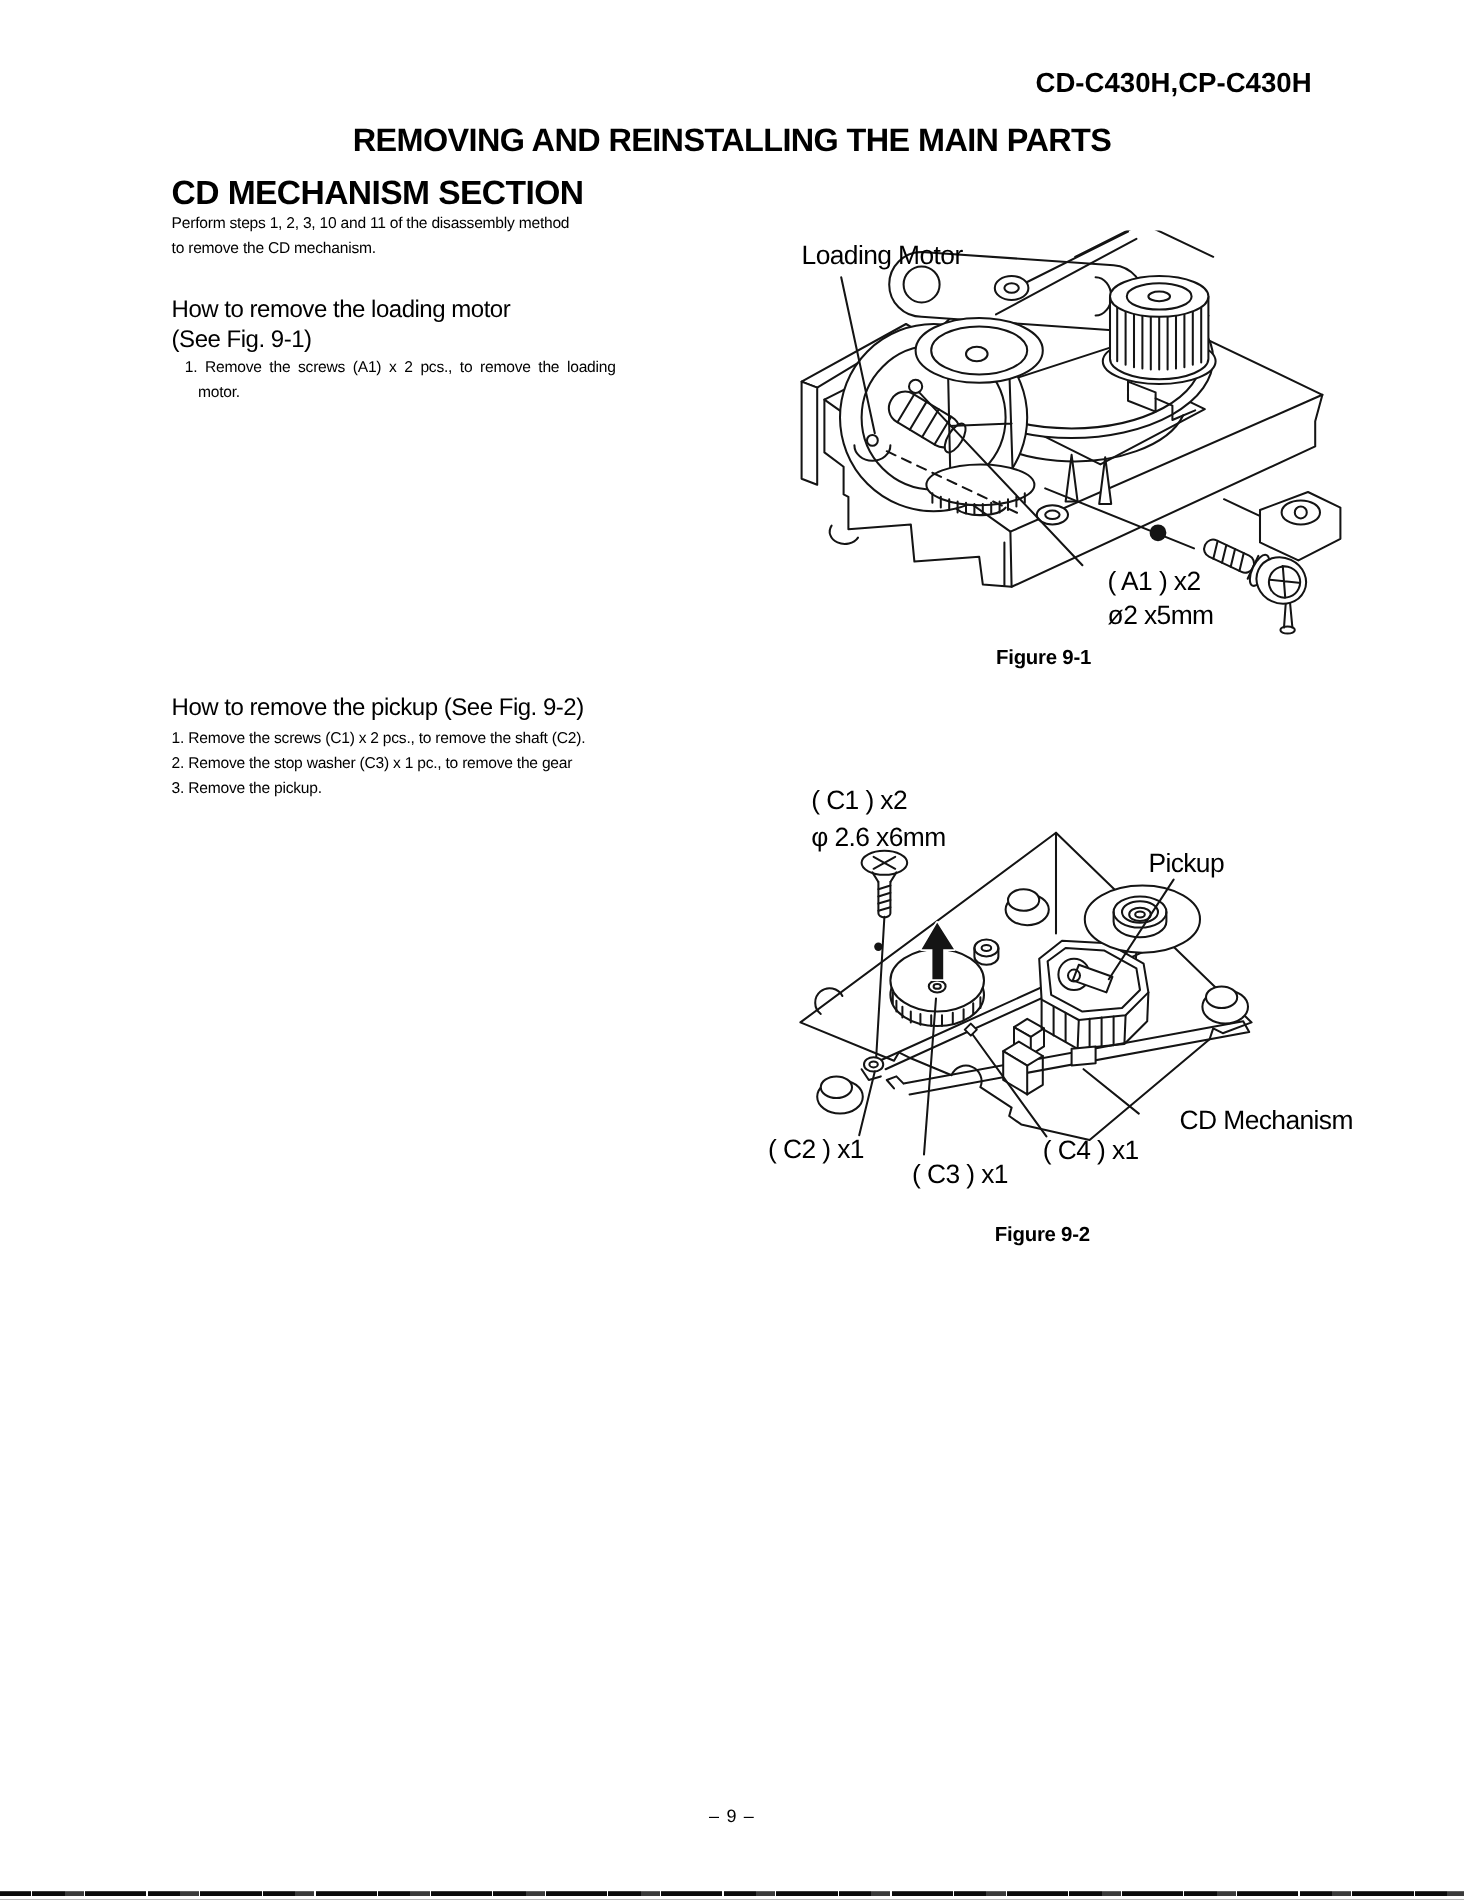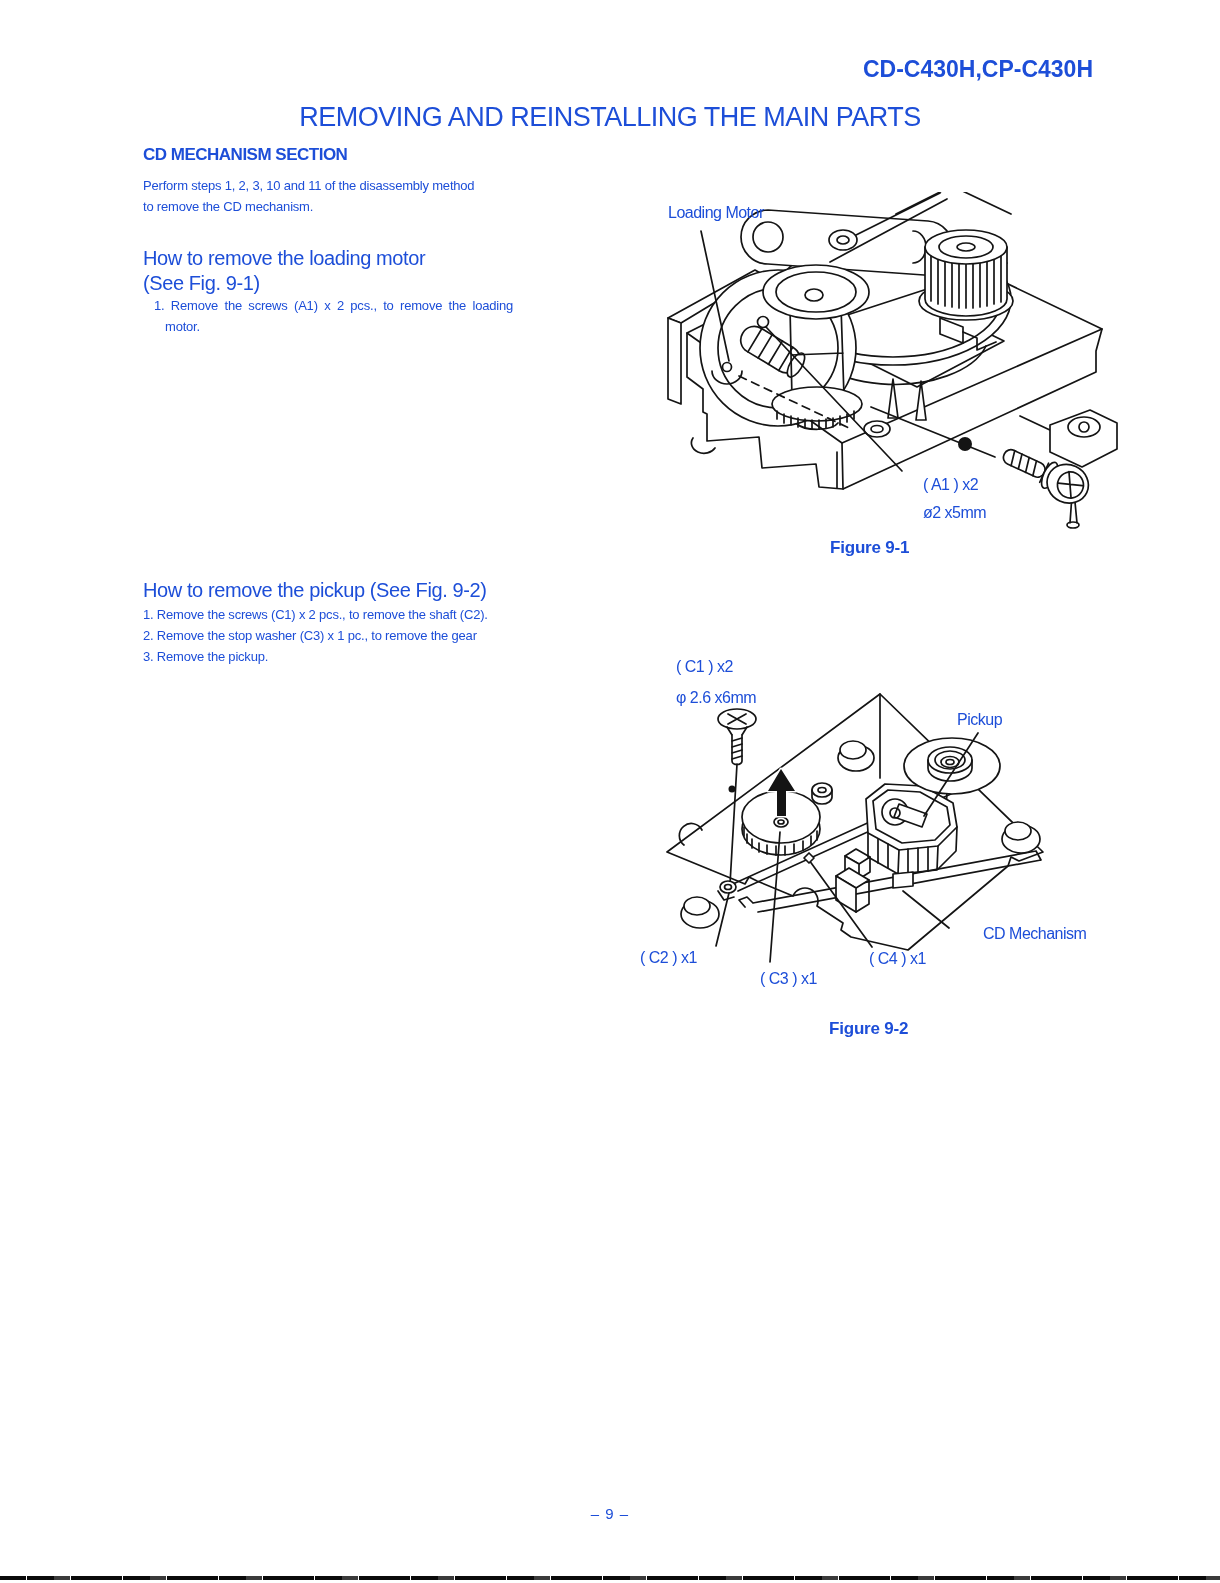--- a/index.html
+++ b/index.html
@@ -1,53 +1,53 @@
 <!DOCTYPE html>
 <html><head>
 <meta charset="utf-8">
 <style>
   html,body{margin:0;padding:0;background:#888;}
   .page{
     position:relative;
     width:1220px;height:1583px;
     background:#ffffff;
     font-family:"Liberation Sans", sans-serif;
-    color:#1d4ed8;
+    color:#000000;
     overflow:hidden;
   }
   .abs{position:absolute;}
   .model{
     top:56px;right:127px;
     font-size:23px;font-weight:bold;letter-spacing:0px;
   }
   .title{
     top:102px;left:0;width:1220px;text-align:center;
-    font-size:27px;font-weight:normal;letter-spacing:-0.5px;
+    font-size:27px;font-weight:bold;letter-spacing:-0.5px;
   }
   .sec-head{
     top:145px;left:143px;
-    font-size:17px;font-weight:bold;letter-spacing:-0.5px;
+    font-size:28px;font-weight:bold;letter-spacing:-0.5px;
   }
   .body-txt{
     font-size:13px;line-height:21px;letter-spacing:-0.2px;
     white-space:nowrap;
   }
   .intro{top:175px;left:143px;}
   .sub-head{
     font-size:20px;font-weight:normal;line-height:25px;letter-spacing:-0.4px;
     white-space:nowrap;
   }
   .sub1{top:246px;left:143px;}
   .step1{top:295px;left:143px;}
   .step-wide{word-spacing:3px;margin-left:11px;}
   .indent{padding-left:22px;}
   .sub2{top:578px;left:143px;text-align:center;}
   .steps2{top:604px;left:143px;}
   .fig-label{
-    font-size:16px;letter-spacing:-0.5px;white-space:nowrap;line-height:28px;
+    font-size:22px;letter-spacing:-0.5px;white-space:nowrap;line-height:28px;
   }
   .fig-caption{
     font-size:17px;font-weight:bold;letter-spacing:-0.2px;white-space:nowrap;
   }
   .page-num{
     top:1505px;left:0;width:1220px;text-align:center;
     font-size:15px;letter-spacing:1px;
   }
   .scanline{
     top:1576px;left:0;width:1220px;height:4px;

